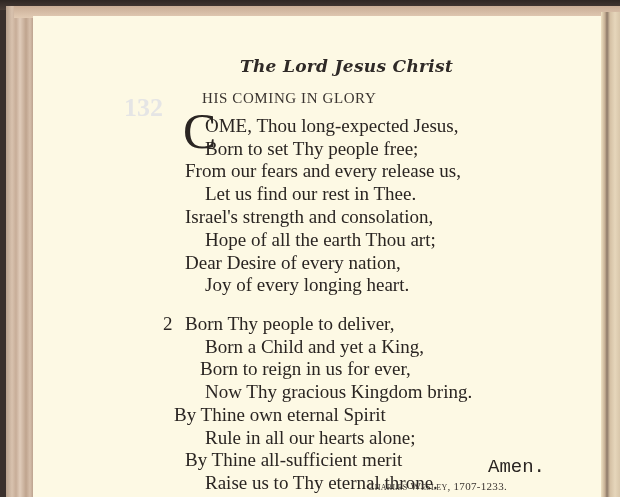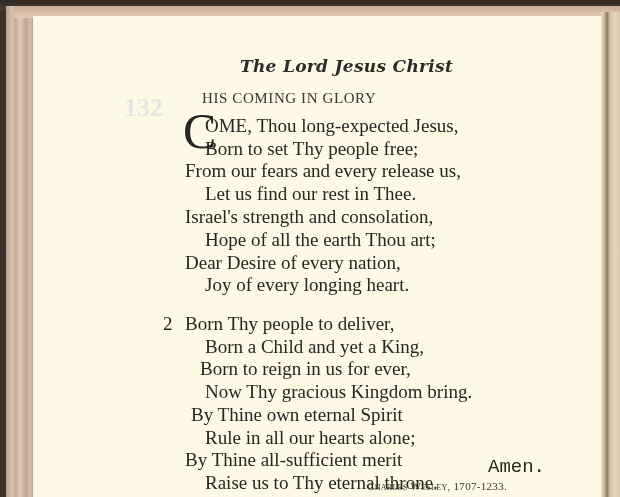--- a/index.html
+++ b/index.html
@@ -61,19 +61,19 @@
 <div class="text verse-line" style="left:185px;top:206px;">Israel's strength and consolation,</div>
 <div class="text verse-line" style="left:205px;top:229px;">Hope of all the earth Thou art;</div>
 <div class="text verse-line" style="left:185px;top:252px;">Dear Desire of every nation,</div>
 <div class="text verse-line" style="left:205px;top:274px;">Joy of every longing heart.</div>
 
 <div class="text verse-line" style="left:163px;top:313px;">2</div>
 <div class="text verse-line" style="left:185px;top:313px;">Born Thy people to deliver,</div>
 <div class="text verse-line" style="left:205px;top:336px;">Born a Child and yet a King,</div>
 <div class="text verse-line" style="left:200px;top:358px;">Born to reign in us for ever,</div>
 <div class="text verse-line" style="left:205px;top:381px;">Now Thy gracious Kingdom bring.</div>
-<div class="text verse-line" style="left:191px;top:404px;">By Thine own eternal Spirit</div>
+<div class="text verse-line" style="left:174px;top:404px;">By Thine own eternal Spirit</div>
 <div class="text verse-line" style="left:205px;top:427px;">Rule in all our hearts alone;</div>
 <div class="text verse-line" style="left:185px;top:449px;">By Thine all-sufficient merit</div>
 <div class="text verse-line" style="left:205px;top:472px;">Raise us to Thy eternal throne.</div>
 
 <div class="text amen" style="top:456px;">Amen.</div>
 <div class="text author" style="top:480px;">Charles Wesley, 1707-1233.</div>
 
 </body></html>

